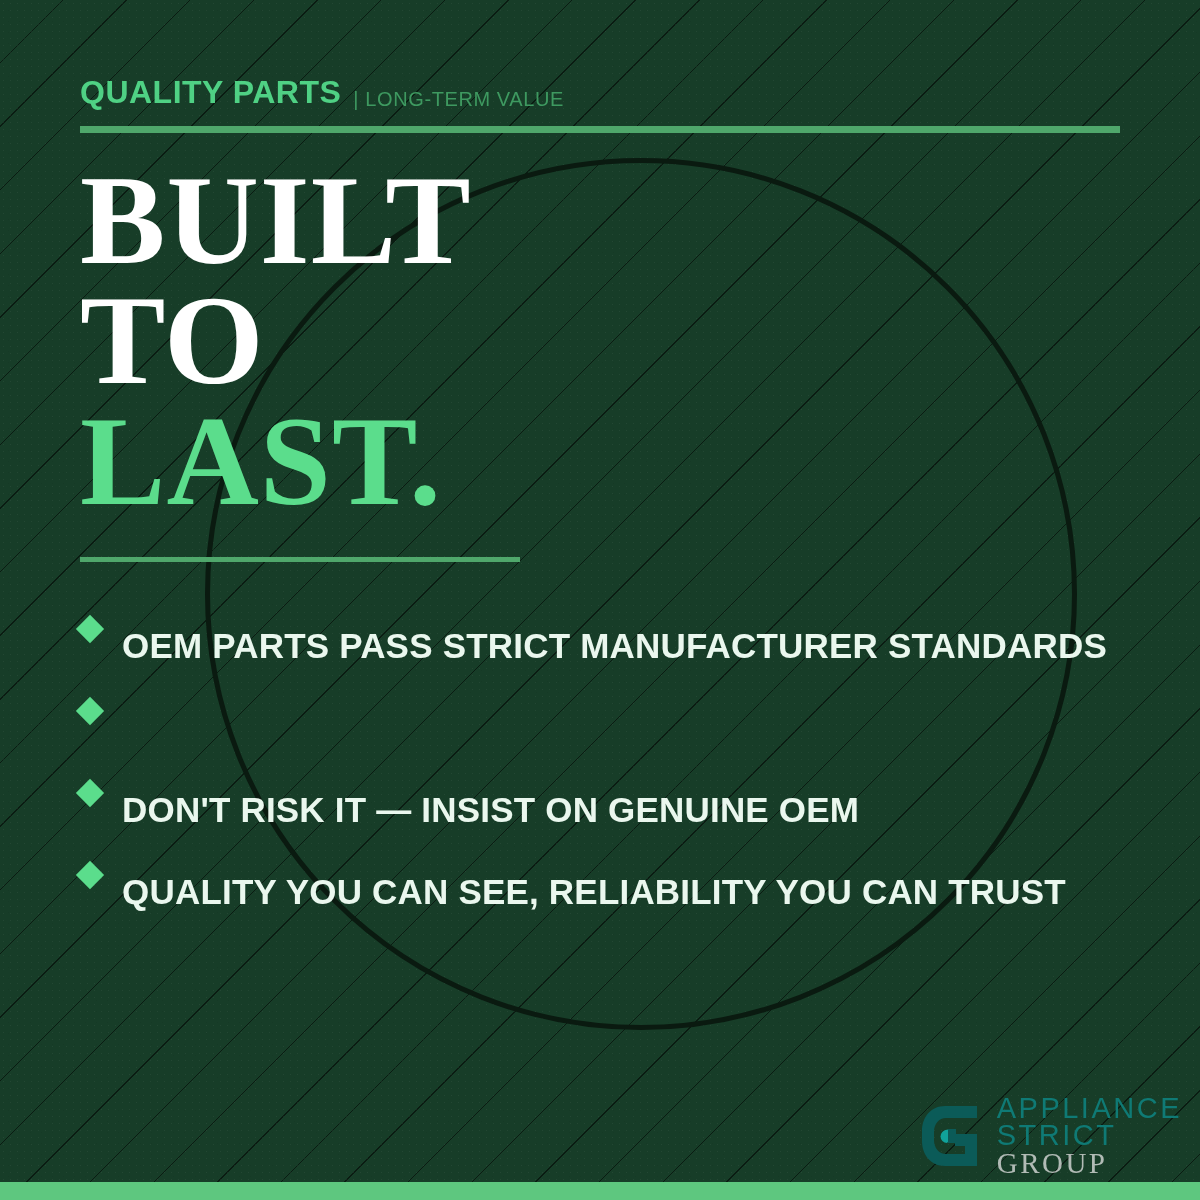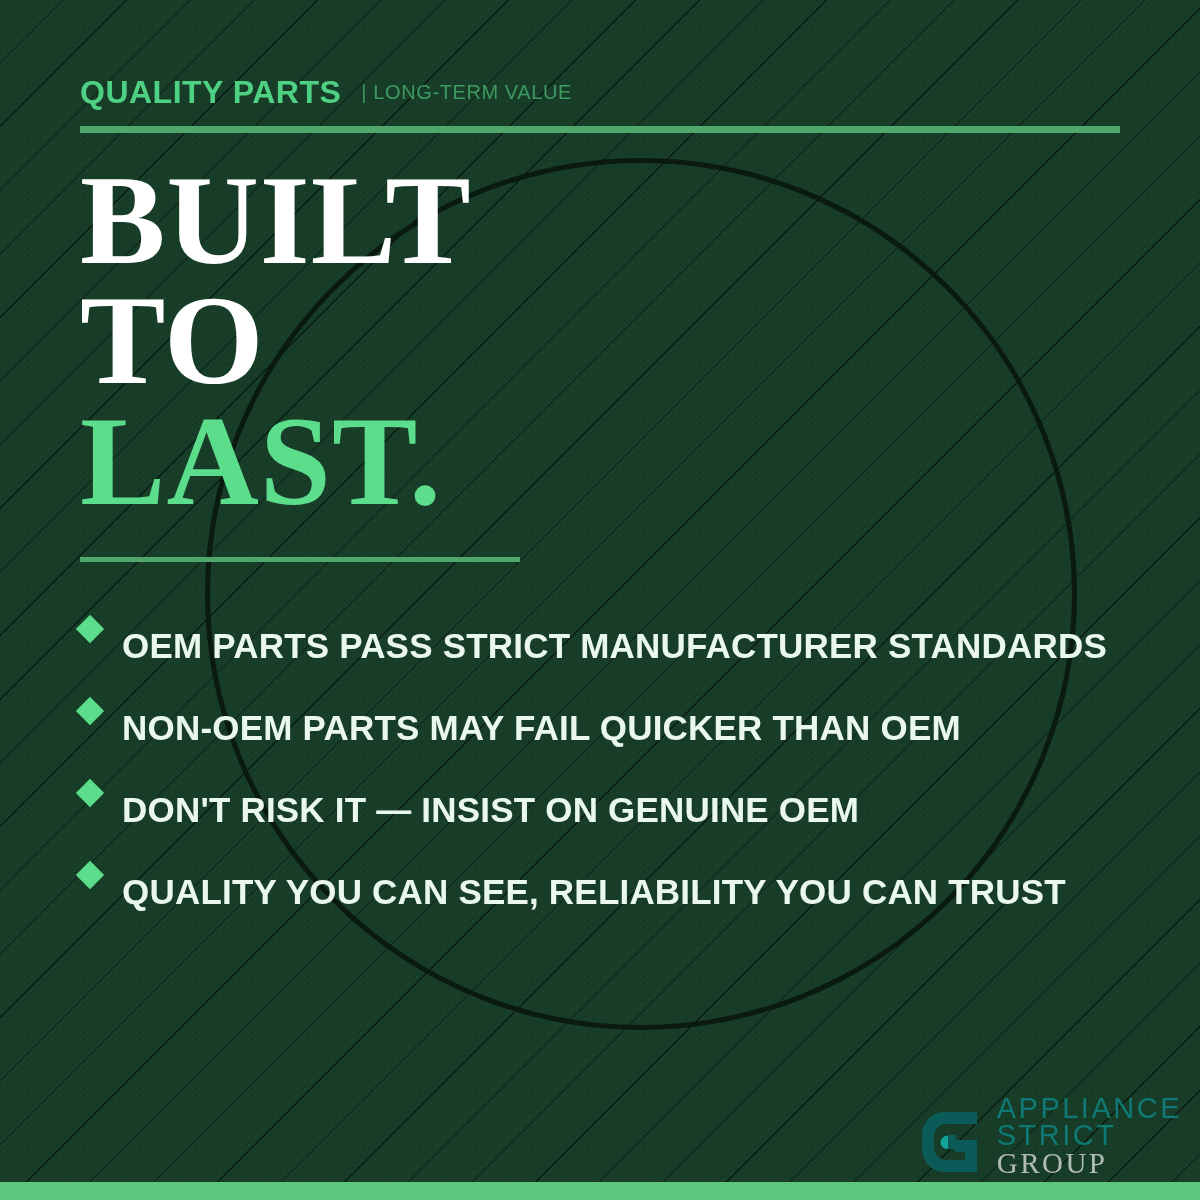--- a/index.html
+++ b/index.html
@@ -50,21 +50,21 @@
     pointer-events:none;
   }
 
   
   .content { position:absolute; inset:0; }
 
   
   .kicker {
     position:absolute;
     left:80px; top:74px;
-    display:flex; align-items:center; gap:20px;
+    display:flex; align-items:flex-end; gap:12px;
     white-space:nowrap;
   }
   .kicker-main {
     font-size:32px; font-weight:bold;
     letter-spacing:.5px;
     color:#4fd184;
   }
   .kicker-sub {
     font-size:20px; font-weight:normal;
     letter-spacing:.6px;
@@ -122,21 +122,21 @@
     letter-spacing:.2px;
     color:#eaf7ee;
     white-space:nowrap;
     margin-top:33px;
   }
 
   
   .logo {
     position:absolute;
     right:18px; bottom:22px;
-    display:flex; align-items:flex-end; gap:14px;
+    display:flex; align-items:center; gap:14px;
   }
   .logo-mark { width:68px; height:72px; flex:0 0 auto; }
   .logo-words {
     display:flex; flex-direction:column;
     line-height:.96;
   }
   .logo-word {
     font-size:29px;
     font-weight:normal;
     letter-spacing:2.5px;
@@ -178,21 +178,20 @@
 
     <div class="rule-mid"></div>
 
     <ul class="bullets">
       <li class="bullet">
         <span class="diamond"></span>
         <span class="bullet-text">OEM PARTS PASS STRICT MANUFACTURER STANDARDS</span>
       </li>
       <li class="bullet">
         <span class="diamond"></span>
-        <span class="bullet-text">NON-OEM PARTS MAY FAIL QUICKER THAN OEM</span>
       </li>
       <li class="bullet">
         <span class="diamond"></span>
         <span class="bullet-text">DON'T RISK IT — INSIST ON GENUINE OEM</span>
       </li>
       <li class="bullet">
         <span class="diamond"></span>
         <span class="bullet-text">QUALITY YOU CAN SEE, RELIABILITY YOU CAN TRUST</span>
       </li>
     </ul>

